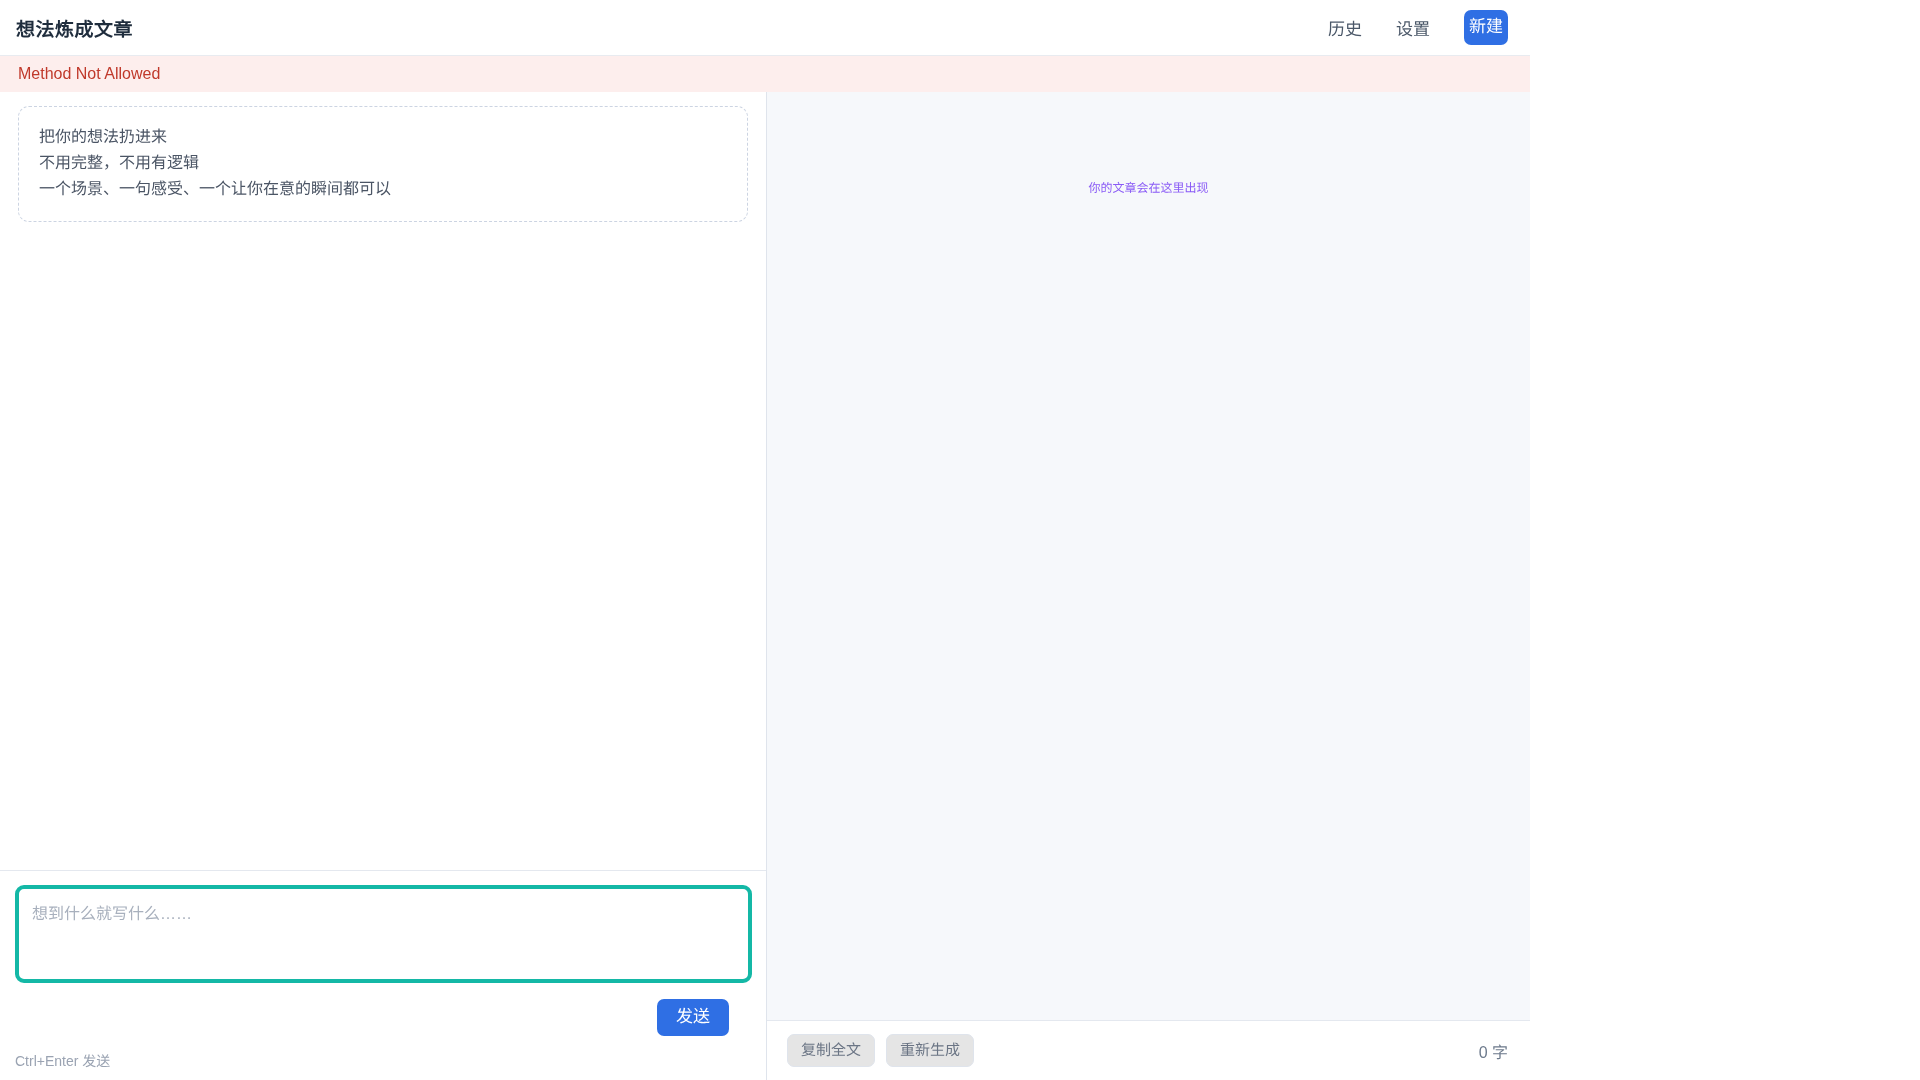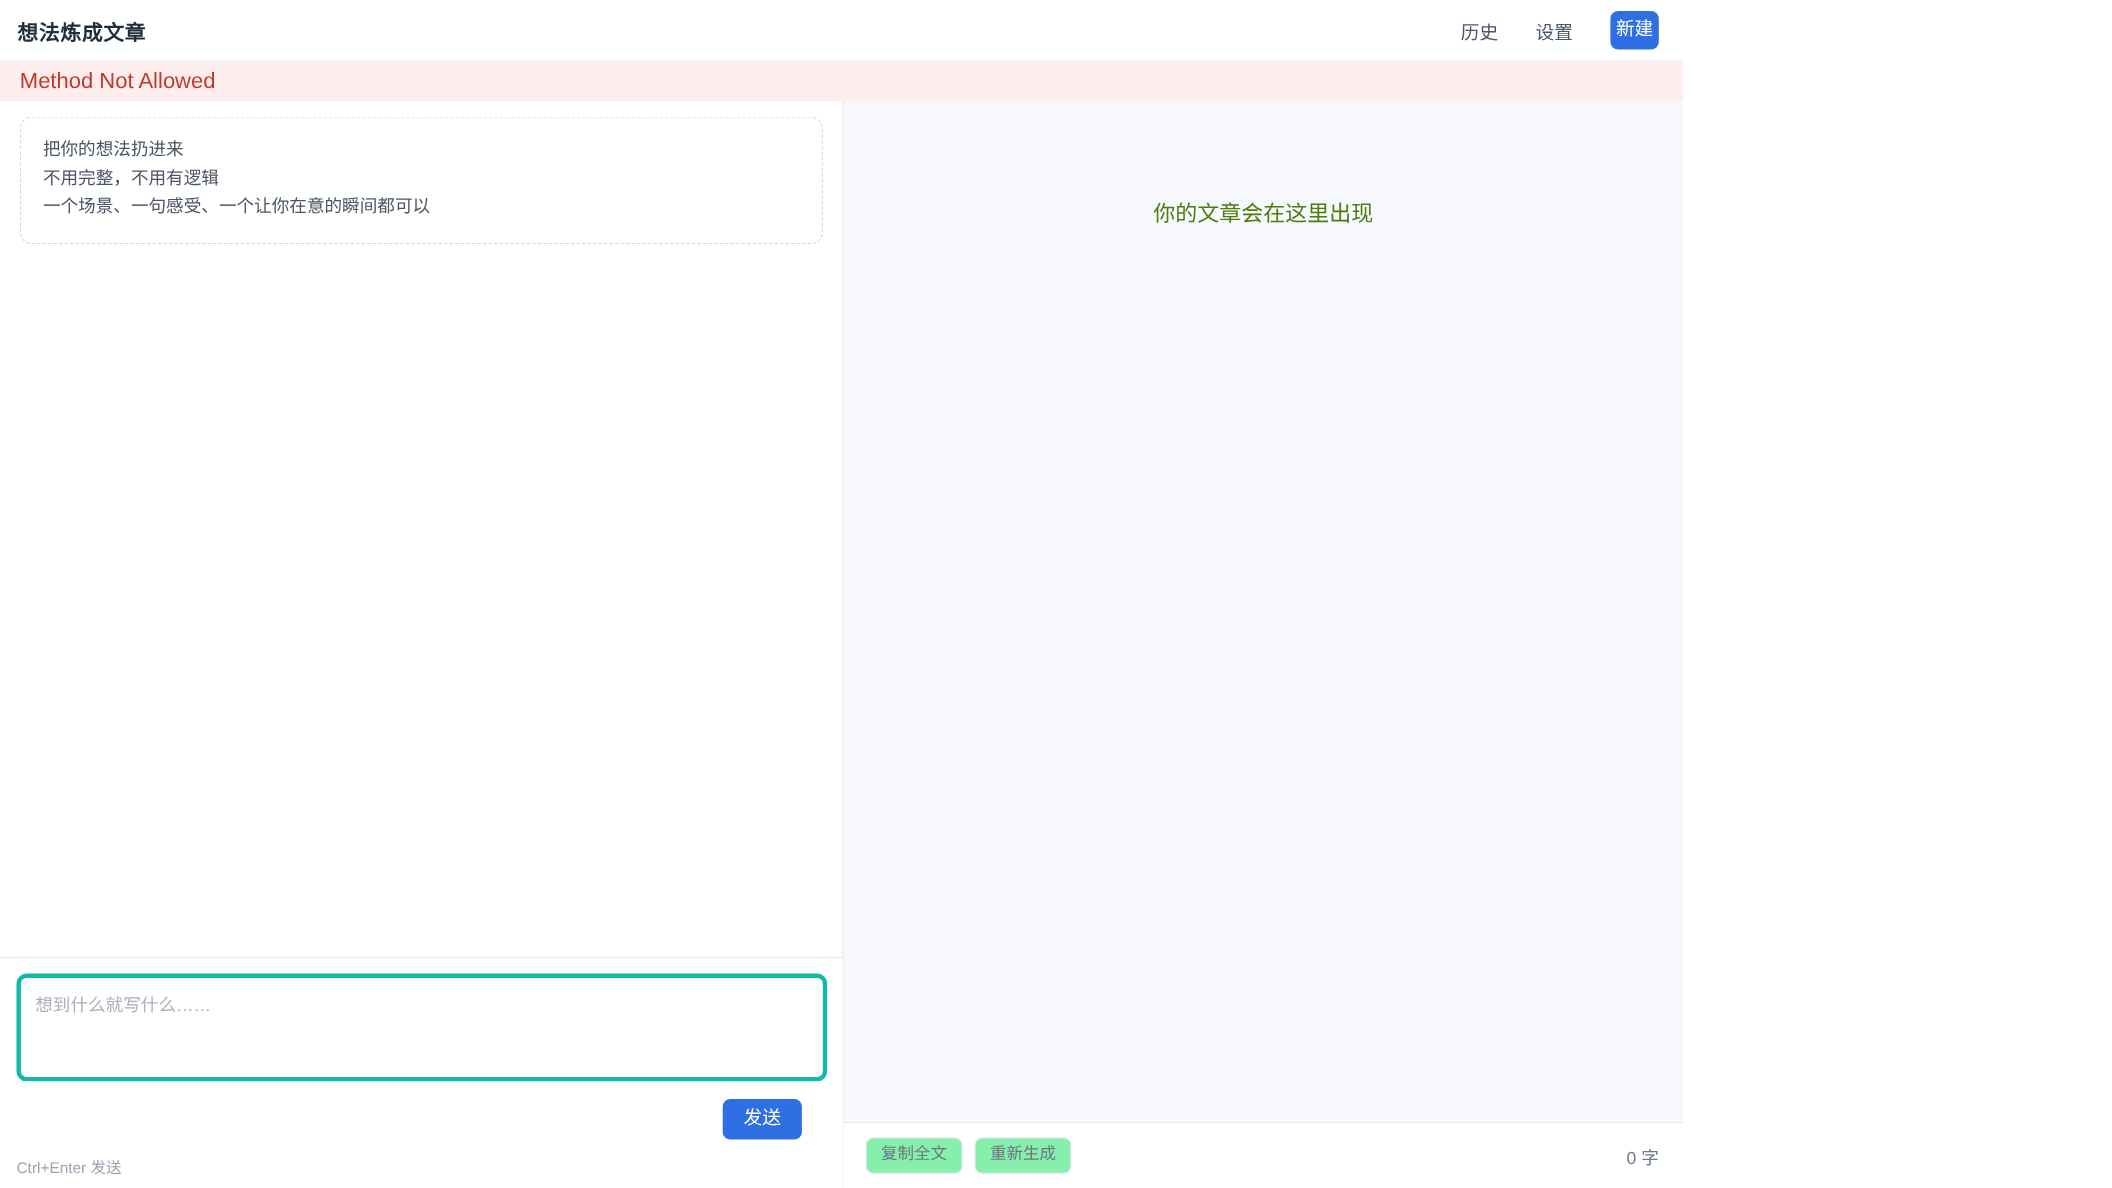--- a/index.html
+++ b/index.html
@@ -70,21 +70,21 @@
 
   
   .error-banner {
     flex: 0 0 36px;
     height: 36px;
     background: #fdeeed;
     color: #c0392b;
     display: flex;
     align-items: center;
     padding: 0 18px;
-    font-size: 20px;
+    font-size: 16px;
     white-space: nowrap;
   }
 
   
   .body-split {
     flex: 1 1 auto;
     display: flex;
     min-height: 0;
   }
 
@@ -175,41 +175,41 @@
     position: relative;
     overflow: hidden;
     min-height: 0;
   }
   .article-placeholder {
     position: absolute;
     top: 86px;
     left: 0;
     right: 0;
     text-align: center;
-    font-size: 20px;
-    color: #4d7c0f;
+    font-size: 12px;
+    color: #8b5cf6;
     white-space: nowrap;
   }
   .article-toolbar {
     flex: 0 0 60px;
     height: 60px;
     background: #ffffff;
     border-top: 1px solid #e4e8ef;
     display: flex;
     align-items: center;
     justify-content: space-between;
     padding: 0 22px 0 20px;
   }
   .toolbar-left {
     display: flex;
     align-items: center;
     gap: 11px;
   }
   .btn-ghost {
-    background: #86efac;
+    background: #e5e5e5;
     color: #6b7585;
     border: 1px solid #dfe4ec;
     border-radius: 7px;
     font-size: 15px;
     font-family: inherit;
     padding: 7px 13px;
     cursor: pointer;
     white-space: nowrap;
     line-height: 1.1;
   }

